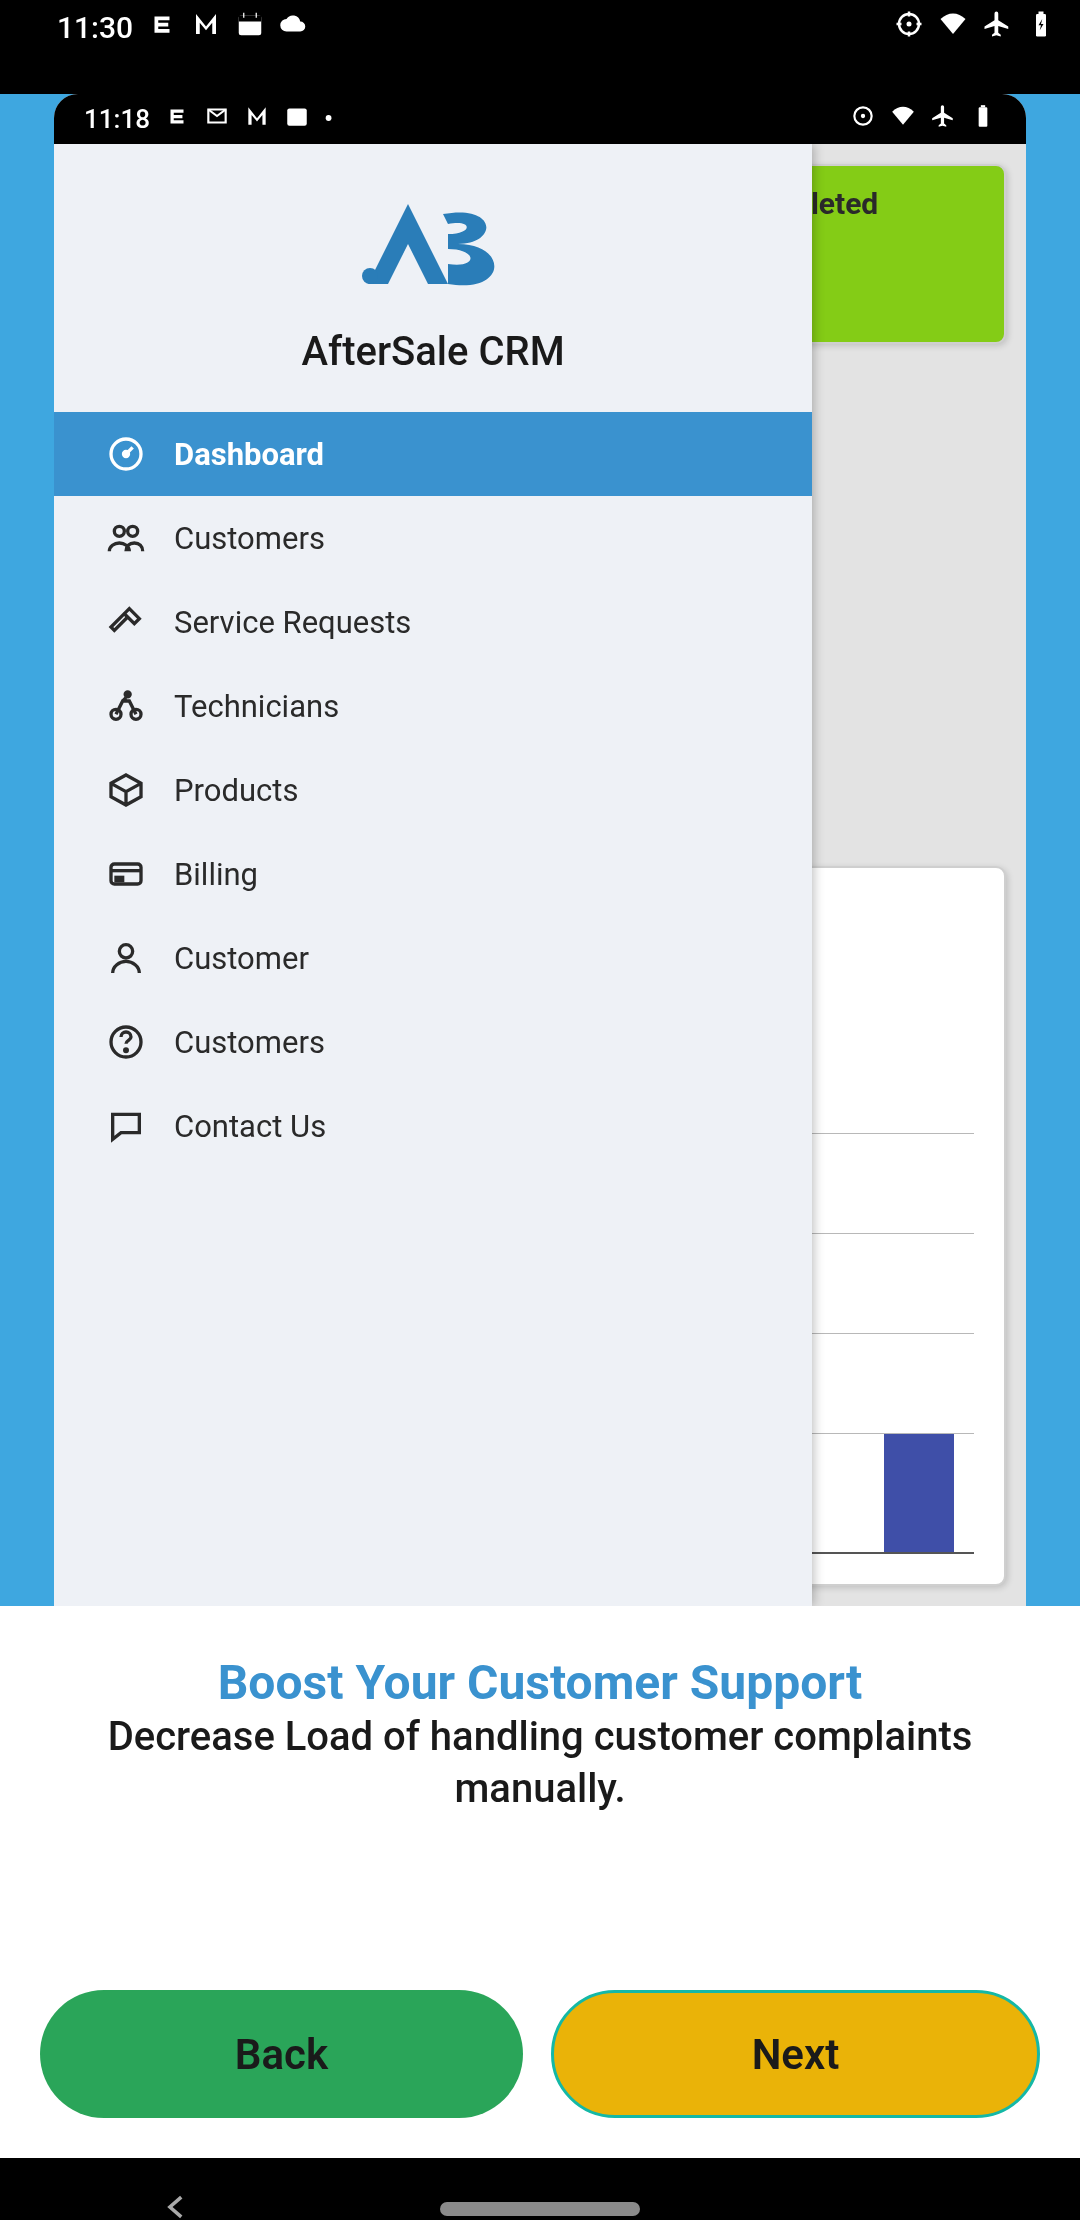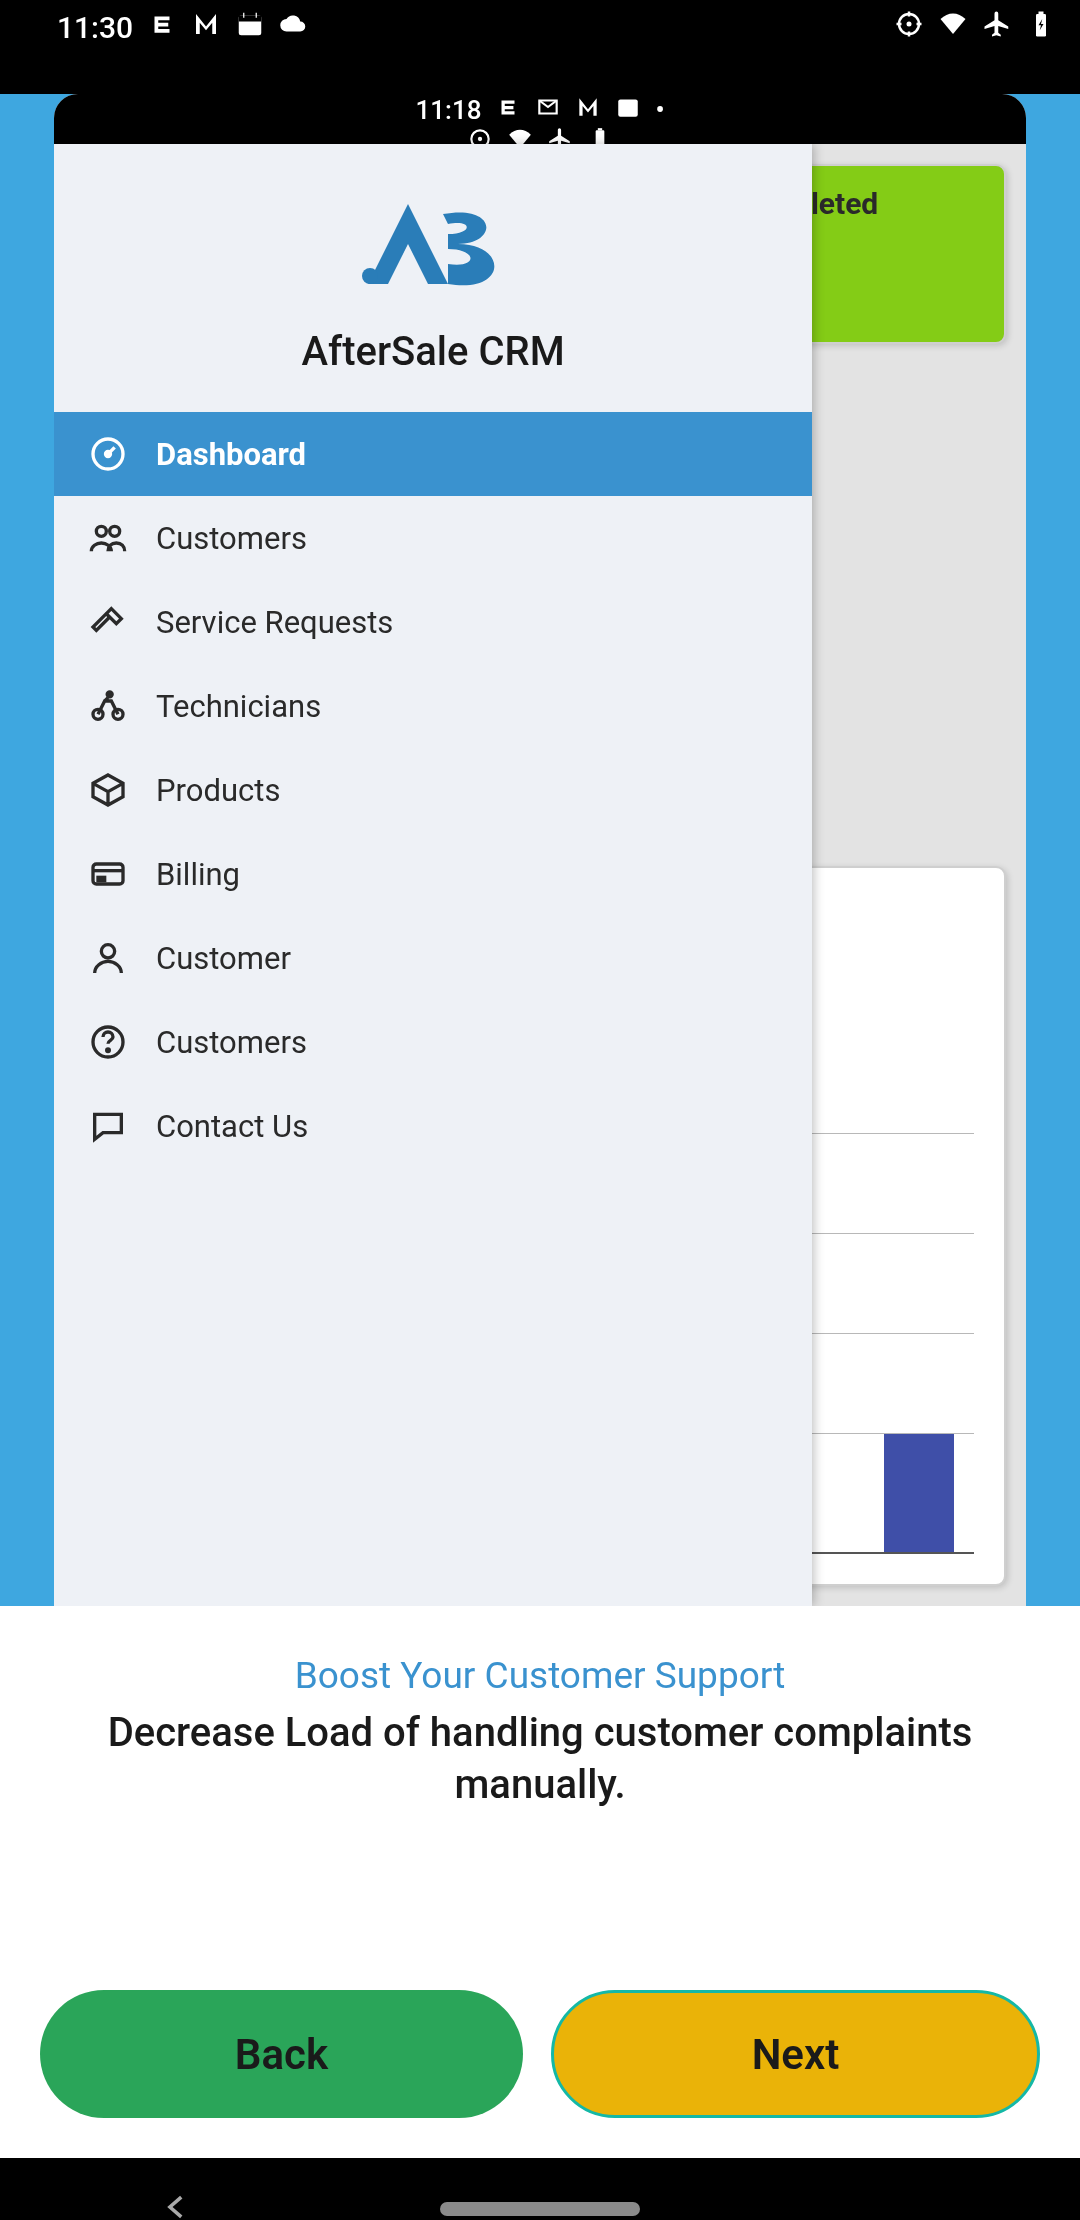--- a/index.html
+++ b/index.html
@@ -8,48 +8,48 @@
     
     .outer-status-bar { height: 54px; background: #000; color: #fff; display: flex; justify-content: space-between; align-items: center; padding: 0 24px; font-size: 30px; font-weight: 500; margin-left: 33px; }
     .outer-status-bar .left, .outer-status-bar .right { display: flex; align-items: center; gap: 14px; }
     .outer-status-bar svg { width: 30px; height: 30px; fill: #fff; }
 
     
     .app-area { background: #3ea7e0; padding: 0 54px 0 54px; height: calc(100% - 54px - 102px - 552px); position: relative; }
 
     
     .inner-phone { background: #d9d9d9; border-radius: 24px 24px 0 0; overflow: hidden; height: 100%; margin-top: 40px; position: relative; }
-    .inner-status-bar { height: 50px; background: #000; color: #fff; display: flex; justify-content: space-between; align-items: center; padding: 0 30px; font-size: 26px; font-weight: 500; flex-direction: column; }
+    .inner-status-bar { height: 50px; background: #000; color: #fff; display: flex; justify-content: space-between; align-items: center; padding: 0 30px; font-size: 26px; font-weight: 500; }
     .inner-status-bar .left, .inner-status-bar .right { display: flex; align-items: center; gap: 14px; }
     .inner-status-bar svg { width: 26px; height: 26px; fill: #fff; }
 
     .inner-content { position: relative; height: calc(100% - 50px); background: #e3e3e3; }
 
     
     .bg-card { position: absolute; top: 20px; right: 20px; width: 240px; height: 180px; background: #84cc16; border: 2px solid #cfcfcf; border-radius: 10px; box-shadow: 2px 2px 6px rgba(0,0,0,0.15); display: flex; align-items: flex-start; justify-content: flex-start; padding: 20px 26px; }
     .bg-card-text { font-size: 30px; font-weight: 700; color: #2a2a2a; }
     .bg-chart { position: absolute; bottom: 20px; right: 20px; width: 300px; height: 720px; background: #fff; border: 2px solid #cfcfcf; border-radius: 10px; box-shadow: 2px 2px 6px rgba(0,0,0,0.15); padding: 20px; }
     .bg-chart-axis { position: absolute; left: 30px; bottom: 30px; right: 30px; height: 2px; background: #555; }
     .bg-chart-bar { position: absolute; right: 50px; bottom: 30px; width: 70px; height: 120px; background: #3f4fa8; }
     .bg-chart-grid { position: absolute; left: 30px; right: 30px; height: 1px; background: #b8b8b8; }
 
     
     .sidebar { position: absolute; left: 0; top: 0; bottom: 0; width: 78%; background: #eef1f6; display: flex; flex-direction: column; box-shadow: 2px 0 10px rgba(0,0,0,0.25); z-index: 10; gap: 7px; }
     .sidebar-header { padding: 40px 20px 30px; text-align: center; background: #eef1f6; }
     .sidebar-logo { width: 170px; height: 120px; margin: 0 auto 20px; }
     .sidebar-title { font-size: 40px; font-weight: 500; color: #1a1a1a; }
     .sidebar-items { flex: 1; }
-    .sidebar-item { display: flex; align-items: center; gap: 28px; padding: 22px 34px; font-size: 31px; color: #2a2a2a; }
+    .sidebar-item { display: flex; align-items: center; gap: 28px; padding: 22px 52px; font-size: 31px; color: #2a2a2a; }
     .sidebar-item.active { background: #3a92cf; color: #fff; font-weight: 700; }
     .sidebar-item svg { width: 40px; height: 40px; fill: none; stroke: currentColor; stroke-width: 2; }
     .sidebar-item.active svg { stroke: #fff; }
 
     
     .onboarding { background: #fff; height: 552px; padding: 48px 40px 40px; display: flex; flex-direction: column; }
-    .onboarding-title { font-size: 37px; font-weight: 400; color: #3a92cf; text-align: center; margin-bottom: 10px; }
+    .onboarding-title { font-size: 48px; font-weight: 700; color: #3a92cf; text-align: center; }
     .onboarding-subtitle { font-size: 40px; font-weight: 500; color: #1a1a1a; text-align: center; line-height: 1.3; margin-bottom: 48px; }
     .onboarding-buttons { display: flex; gap: 28px; margin-top: auto; }
     .btn { flex: 1; height: 128px; border-radius: 64px; font-size: 42px; font-weight: 600; display: flex; align-items: center; justify-content: center; }
     .btn-primary { background: #2aa559; color: #1a1a1a; }
     .btn-outline { background: #eab308; border: 3px solid #14b8a6; color: #1a1a1a; }
 
     
     .nav-bar { height: 102px; background: #000; display: flex; align-items: center; justify-content: center; position: relative; }
     .nav-pill { width: 200px; height: 14px; background: #8a8a8a; border-radius: 7px; }
     .nav-back { position: absolute; left: 160px; color: #a9a9a9; }

